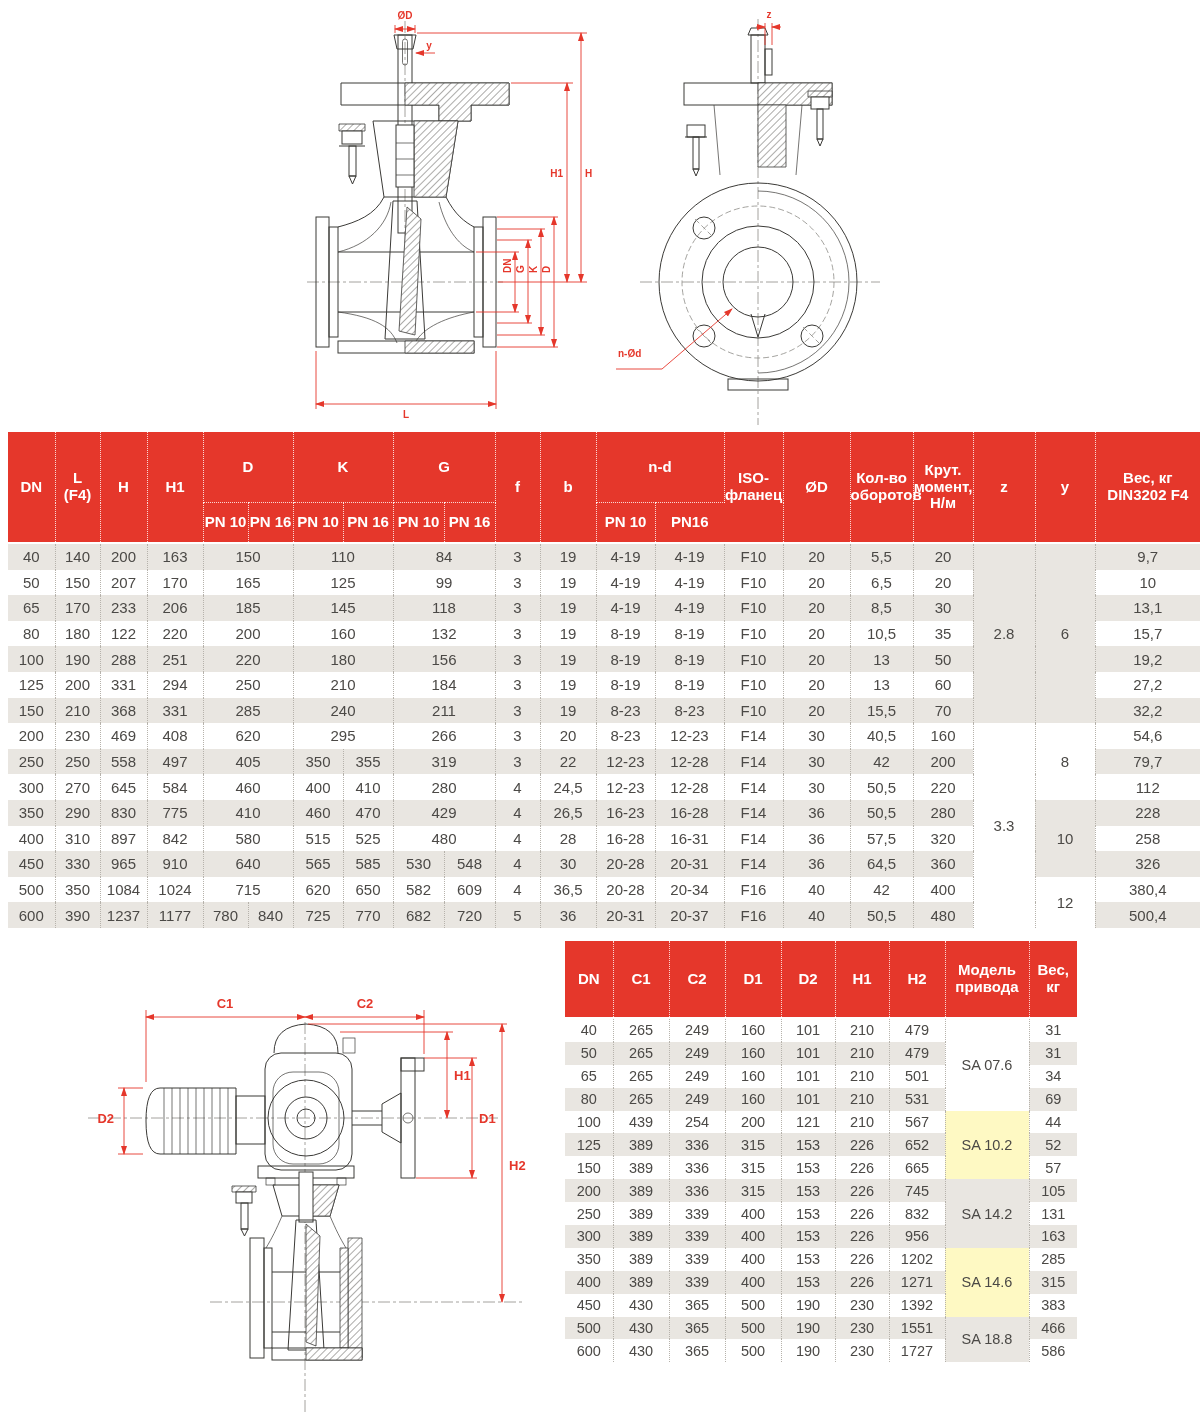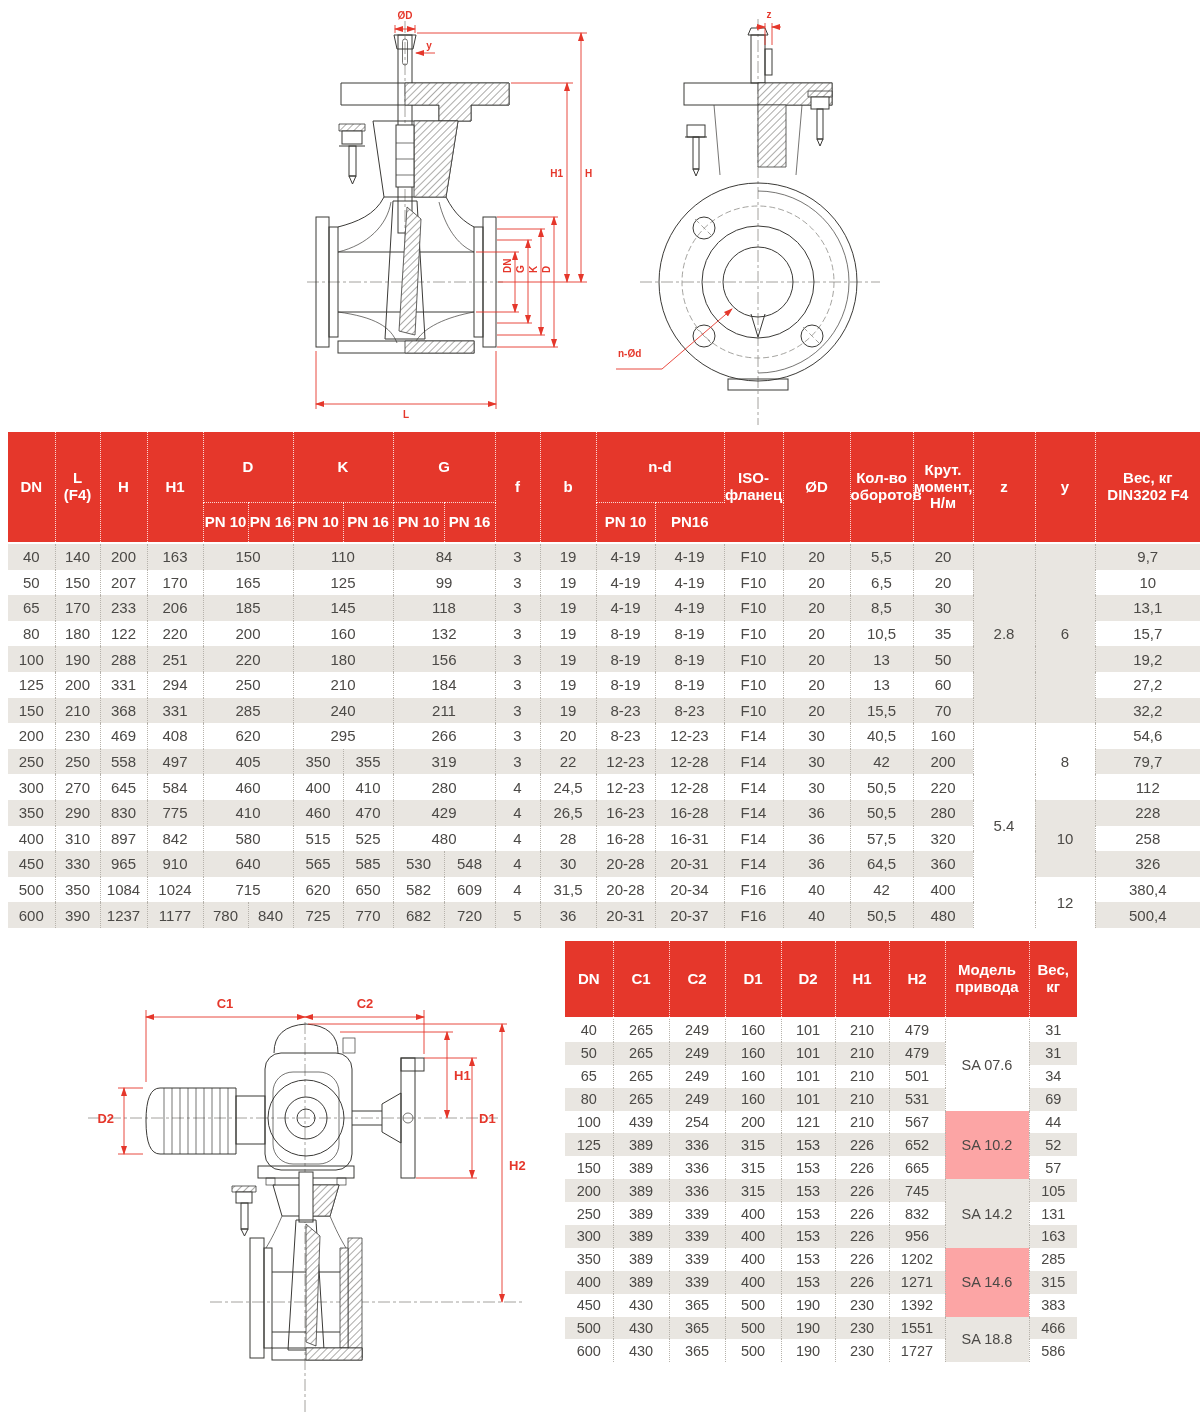--- a/index.html
+++ b/index.html
@@ -27,21 +27,21 @@
   .at th{font-size:15px;height:76px;}
   .mt thead tr.tier1 th{height:70px;}
   .mt thead tr.tier2 th{height:39px;margin-left:27px;}
   .mt th.grp{border-bottom:1px dotted rgba(255,255,255,.8);}
   .mt td,.at td{text-align:center;vertical-align:middle;padding:0;color:#4b4946;
       border-right:1px dotted #b6b2ab;background:#fff;}
   .mt td{height:25.6px;font-size:15px;}
   .at td{height:22.9px;font-size:14.5px;}
   .mt tr.sh td,.at tr.sh td{background:#e9e6e1;}
   td.mg.w{background:#fff;}
-  td.mg.g{background:#fca5a5;}
+  td.mg.g{background:#fef9c3;}
   .mt th:last-child,.mt td:last-child,.at th:last-child,.at td:last-child{border-right:none;}
   thead{border-bottom:2px solid #fff;}
 </style>
 </head>
 <body>
 
 <div class="page">
 
   <svg style="left:295px;top:5px" width="300" height="422" viewBox="0 0 300 422">
     <defs>
@@ -389,21 +389,21 @@
           <td colspan="2">295</td>
           <td colspan="2">266</td>
           <td>3</td>
           <td>20</td>
           <td>8-23</td>
           <td>12-23</td>
           <td>F14</td>
           <td>30</td>
           <td>40,5</td>
           <td>160</td>
-          <td rowspan="8" class="mg w">5.4</td>
+          <td rowspan="8" class="mg w">3.3</td>
           <td rowspan="3" class="mg w">8</td>
           <td>54,6</td>
         </tr>
         <tr class="sh">
           <td>250</td>
           <td>250</td>
           <td>558</td>
           <td>497</td>
           <td colspan="2">405</td>
           <td>350</td>
@@ -501,21 +501,21 @@
           <td>500</td>
           <td>350</td>
           <td>1084</td>
           <td>1024</td>
           <td colspan="2">715</td>
           <td>620</td>
           <td>650</td>
           <td>582</td>
           <td>609</td>
           <td>4</td>
-          <td>31,5</td>
+          <td>36,5</td>
           <td>20-28</td>
           <td>20-34</td>
           <td>F16</td>
           <td>40</td>
           <td>42</td>
           <td>400</td>
           <td rowspan="2" class="mg w">12</td>
           <td>380,4</td>
         </tr>
         <tr class="sh">

